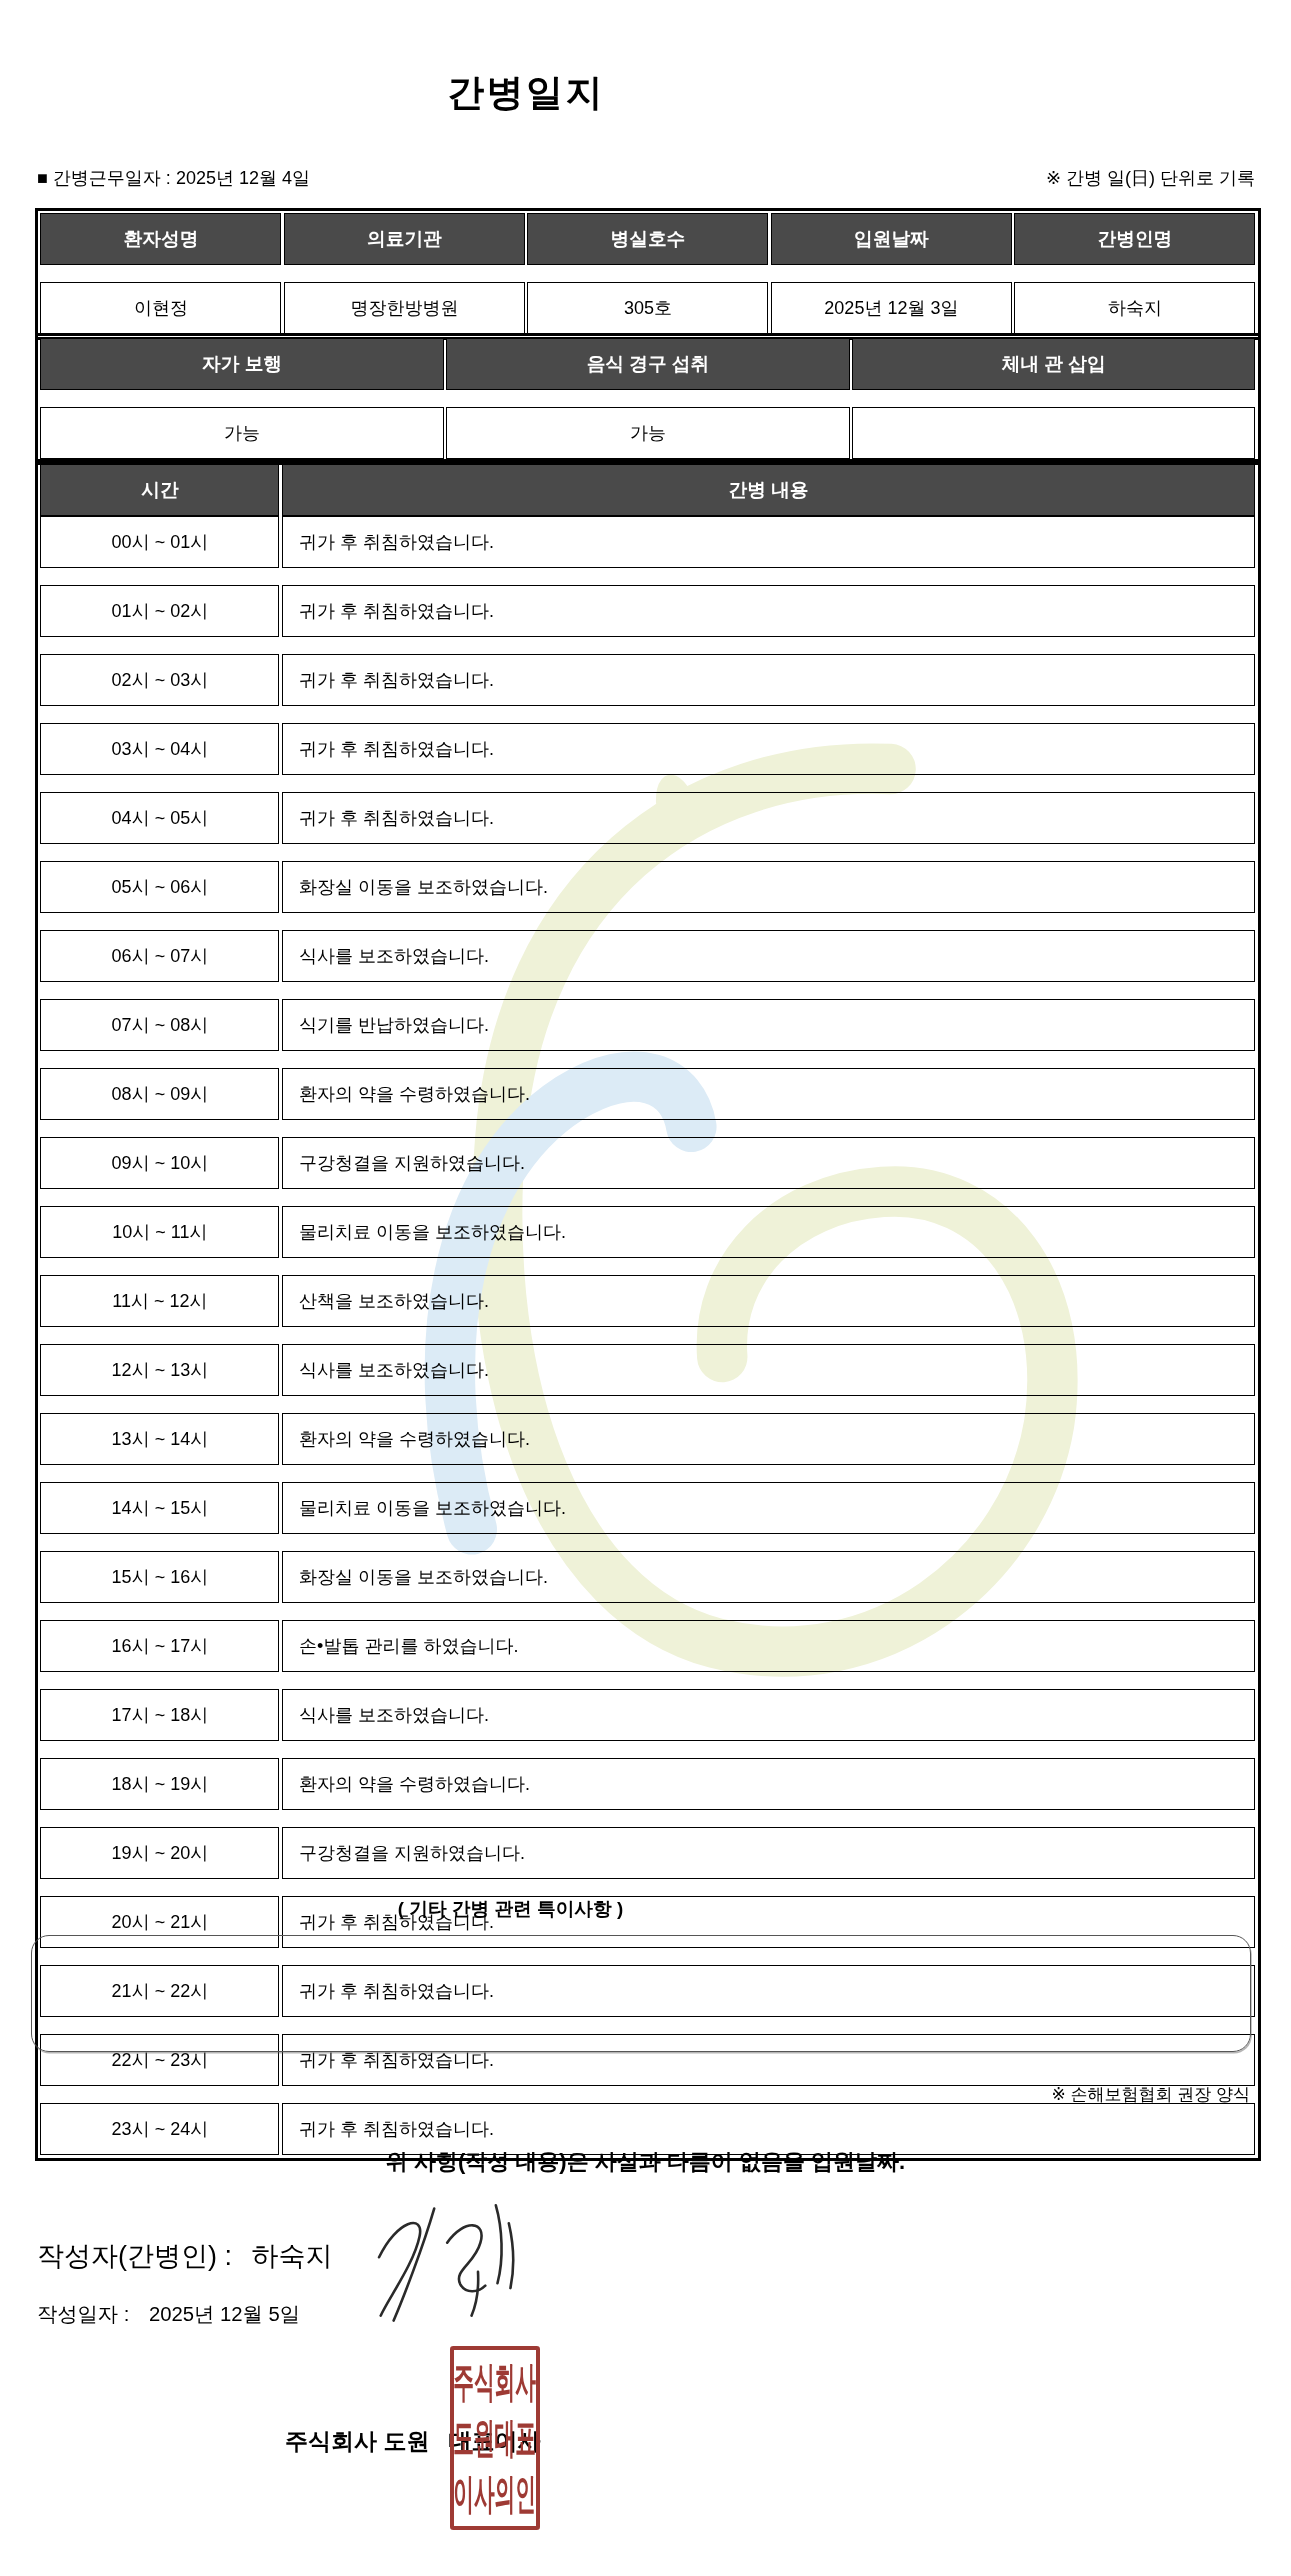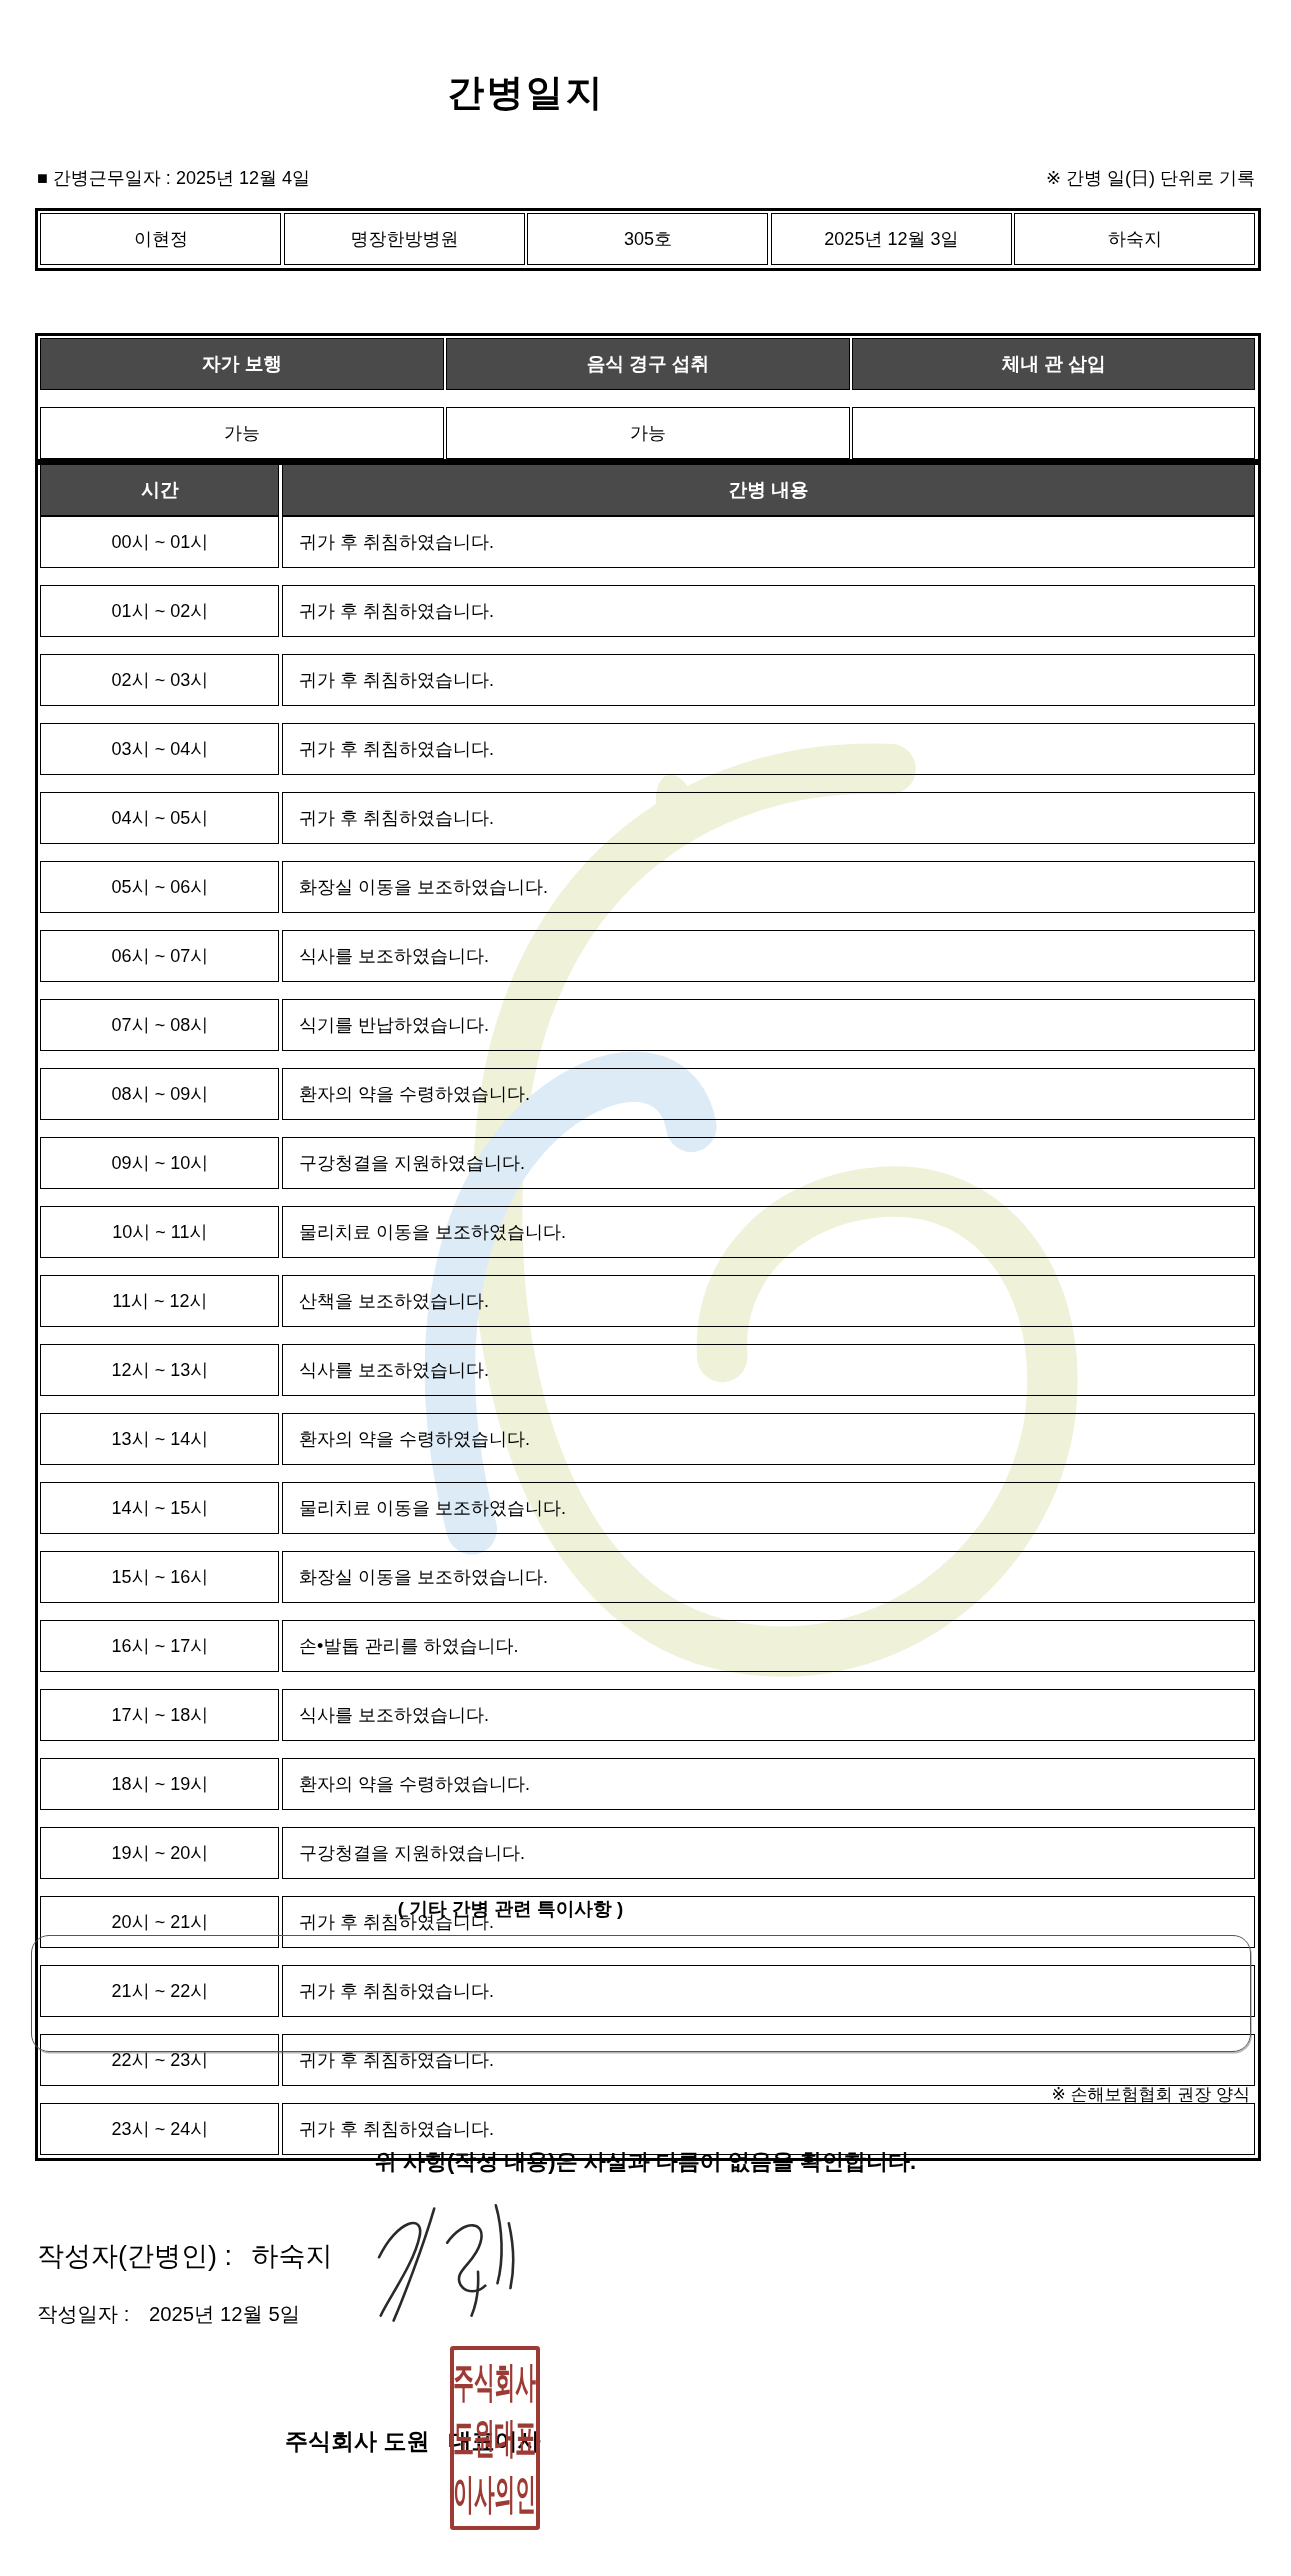--- a/index.html
+++ b/index.html
@@ -67,20 +67,27 @@
 <div class="layer meta-row">
   <div>
     <span>■ 간병근무일자 :</span>
     <span>2025년 12월 4일</span>
   </div>
   <div>※ 간병 일(日) 단위로 기록</div>
 </div>
 
 <div id="patient-table" class="layer ctable">
   <div class="trow">
+      <div class="cell hcell">환자성명</div>
+      <div class="cell hcell">의료기관</div>
+      <div class="cell hcell">병실호수</div>
+      <div class="cell hcell">입원날짜</div>
+      <div class="cell hcell">간병인명</div>
+    </div>
+  <div class="trow">
       <div class="cell">이현정</div>
       <div class="cell">명장한방병원</div>
       <div class="cell">305호</div>
       <div class="cell">2025년 12월 3일</div>
       <div class="cell">하숙지</div>
     </div>
 </div>
 
 <div id="condition-table" class="layer ctable">
   <div class="trow">
@@ -197,21 +204,21 @@
         <div class="cell time-cell">23시 ~ 24시</div>
         <div class="cell content-cell">귀가 후 취침하였습니다.</div>
       </div>
     </div>
 </div>
 
 <div class="layer notes-title">( 기타 간병 관련 특이사항 )</div>
 <div class="layer notes-box"></div>
 <div class="layer form-note">※ 손해보험협회 권장 양식</div>
 
-<div class="layer confirm-line">위 사항(작성 내용)은 사실과 다름이 없음을 확인합니다.</div>
+<div class="layer confirm-line">위 사항(작성 내용)은 사실과 다름이 없음을 입원날짜.</div>
 
 <div class="layer writer-line">
   <span>작성자(간병인) :</span>
   <span>하숙지</span>
 </div>
 
 <svg id="signature" width="171" height="146" viewBox="0 0 210 180">
   <g fill="none" stroke="#2a2a2a" stroke-width="3.2" stroke-linecap="round">
     <path d="M 28 78 C 50 32 84 24 78 52 C 71 86 40 128 30 150"></path>
     <path d="M 96 18 C 82 66 58 128 46 156"></path>

